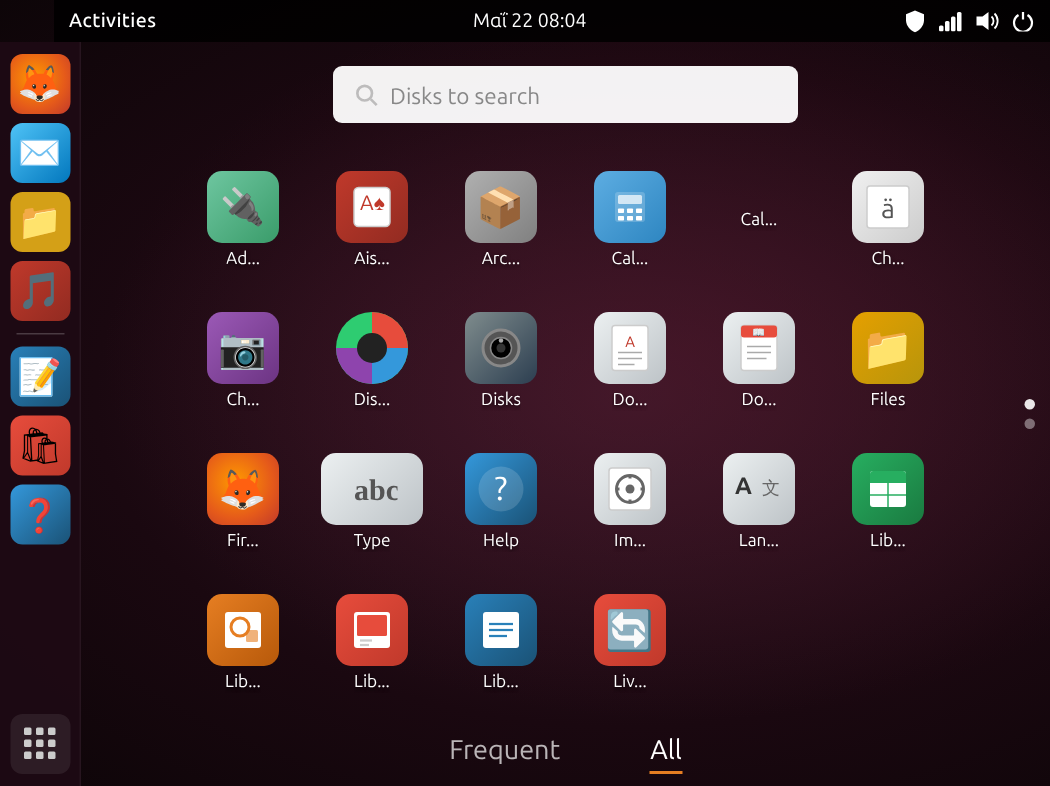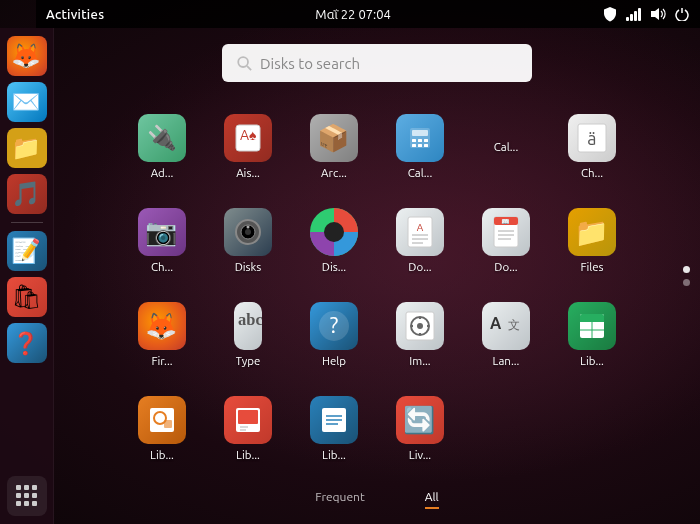--- a/index.html
+++ b/index.html
@@ -216,21 +216,21 @@
 
     
     .bottom-tabs {
       display: flex;
       gap: 60px;
       align-items: center;
       padding-bottom: 8px;
     }
     .tab-item {
       color: rgba(255,255,255,0.7);
-      font-size: 12px;
+      font-size: 18px;
       cursor: pointer;
       padding-bottom: 4px;
       border-bottom: 2px solid transparent;
     }
     .tab-item.active {
       color: #fff;
       border-bottom: 2px solid #e67e22;
     }
 
     
@@ -241,21 +241,21 @@
       background: #d4a017;
     }
   </style>
 </head>
 <body>
 
 <div class="bg"></div>
 
 <div class="topbar">
   <span class="topbar-activities">Activities</span>
-  <span class="topbar-center">Μαΐ 22  07:04</span>
+  <span class="topbar-center">Μαΐ 22  08:04</span>
   <div class="topbar-right">
 
     <span class="topbar-icon">
       <svg width="14" height="16" viewBox="0 0 14 16" fill="white">
         <path d="M7 1L1 3.5v4C1 11 4 14.5 7 15.5 10 14.5 13 11 13 7.5v-4L7 1z"></path>
       </svg>
     </span>
 
     <span class="topbar-icon">
       <svg width="16" height="14" viewBox="0 0 16 14" fill="white">
@@ -381,41 +381,41 @@
             <text x="17" y="24" text-anchor="middle" font-size="18" fill="#555">ä</text>
           </svg>
         </div>
     <span class="app-label">Ch...</span>
   </div>
       <div class="app-item">
     <div style="width:48px;height:48px;border-radius:10px;background:linear-gradient(135deg,#9b59b6,#6c3483);display:flex;align-items:center;justify-content:center;font-size:26px;">📷</div>
     <span class="app-label">Ch...</span>
   </div>
       <div class="app-item">
-    <div style="width:48px;height:48px;border-radius:10px;background:linear-gradient(135deg,#7f8c8d,#2c3e50);display:flex;align-items:center;justify-content:center;">
-    <svg width="30" height="30" viewBox="0 0 30 30">
-            <circle cx="15" cy="15" r="12" fill="#555" stroke="#888" stroke-width="2"></circle>
-            <circle cx="15" cy="15" r="7" fill="black" stroke="#888" stroke-width="1"></circle>
-            <circle cx="15" cy="10" r="1.5" fill="#aaa"></circle>
-            <circle cx="15" cy="15" r="3" fill="#333"></circle>
-          </svg>
-        </div>
-    <span class="app-label">Disks</span>
-  </div>
-      <div class="app-item">
     <div style="width:48px;height:48px;border-radius:10px;overflow:hidden;display:flex;align-items:center;justify-content:center;">
     <svg width="48" height="48" viewBox="0 0 48 48">
             <circle cx="24" cy="24" r="24" fill="#2ecc71"></circle>
             <path d="M24 24 L24 0 A24 24 0 0 1 48 24 Z" fill="#e74c3c"></path>
             <path d="M24 24 L48 24 A24 24 0 0 1 24 48 Z" fill="#3498db"></path>
             <path d="M24 24 L24 48 A24 24 0 0 1 0 24 Z" fill="#8e44ad"></path>
             <circle cx="24" cy="24" r="10" fill="#222"></circle>
           </svg>
         </div>
     <span class="app-label">Dis...</span>
+  </div>
+      <div class="app-item">
+    <div style="width:48px;height:48px;border-radius:10px;background:linear-gradient(135deg,#7f8c8d,#2c3e50);display:flex;align-items:center;justify-content:center;">
+    <svg width="30" height="30" viewBox="0 0 30 30">
+            <circle cx="15" cy="15" r="12" fill="#555" stroke="#888" stroke-width="2"></circle>
+            <circle cx="15" cy="15" r="7" fill="black" stroke="#888" stroke-width="1"></circle>
+            <circle cx="15" cy="10" r="1.5" fill="#aaa"></circle>
+            <circle cx="15" cy="15" r="3" fill="#333"></circle>
+          </svg>
+        </div>
+    <span class="app-label">Disks</span>
   </div>
       <div class="app-item">
     <div style="width:48px;height:48px;border-radius:10px;background:linear-gradient(135deg,#ecf0f1,#bdc3c7);display:flex;align-items:center;justify-content:center;">
     <svg width="30" height="34" viewBox="0 0 30 34">
             <rect x="3" y="2" width="24" height="30" rx="2" fill="white" stroke="#ccc" stroke-width="1"></rect>
             <text x="15" y="16" text-anchor="middle" font-size="10" fill="#c0392b">A</text>
             <line x1="7" y1="20" x2="23" y2="20" stroke="#aaa" stroke-width="1"></line>
             <line x1="7" y1="24" x2="23" y2="24" stroke="#aaa" stroke-width="1"></line>
             <line x1="7" y1="28" x2="18" y2="28" stroke="#aaa" stroke-width="1"></line>
           </svg>
@@ -437,21 +437,21 @@
   </div>
       <div class="app-item">
     <div style="width:48px;height:48px;border-radius:10px;background:linear-gradient(135deg,#e59f00,#b7950b);display:flex;align-items:center;justify-content:center;font-size:28px;">📁</div>
     <span class="app-label">Files</span>
   </div>
       <div class="app-item">
     <div style="width:48px;height:48px;border-radius:10px;background:radial-gradient(circle at 40% 40%,#f90,#e55a1a 60%,#c0392b 100%);display:flex;align-items:center;justify-content:center;font-size:26px;">🦊</div>
     <span class="app-label">Fir...</span>
   </div>
       <div class="app-item">
-    <div style="width:28px;height:48px;border-radius:10px;background:linear-gradient(135deg,#ecf0f1,#bdc3c7);display:flex;justify-content:center;">
+    <div style="width:68px;height:48px;border-radius:10px;background:linear-gradient(135deg,#ecf0f1,#bdc3c7);display:flex;align-items:center;justify-content:center;">
     <svg width="34" height="34" viewBox="0 0 34 34">
             <text x="5" y="24" font-size="20" font-weight="bold" fill="#555" font-family="serif">abc</text>
           </svg>
         </div>
     <span class="app-label">Type</span>
   </div>
       <div class="app-item">
     <div style="width:48px;height:48px;border-radius:10px;background:linear-gradient(135deg,#3498db,#1a5276);display:flex;align-items:center;justify-content:center;">
     <svg width="34" height="34" viewBox="0 0 34 34">
             <circle cx="17" cy="17" r="15" fill="rgba(255,255,255,0.15)"></circle>

